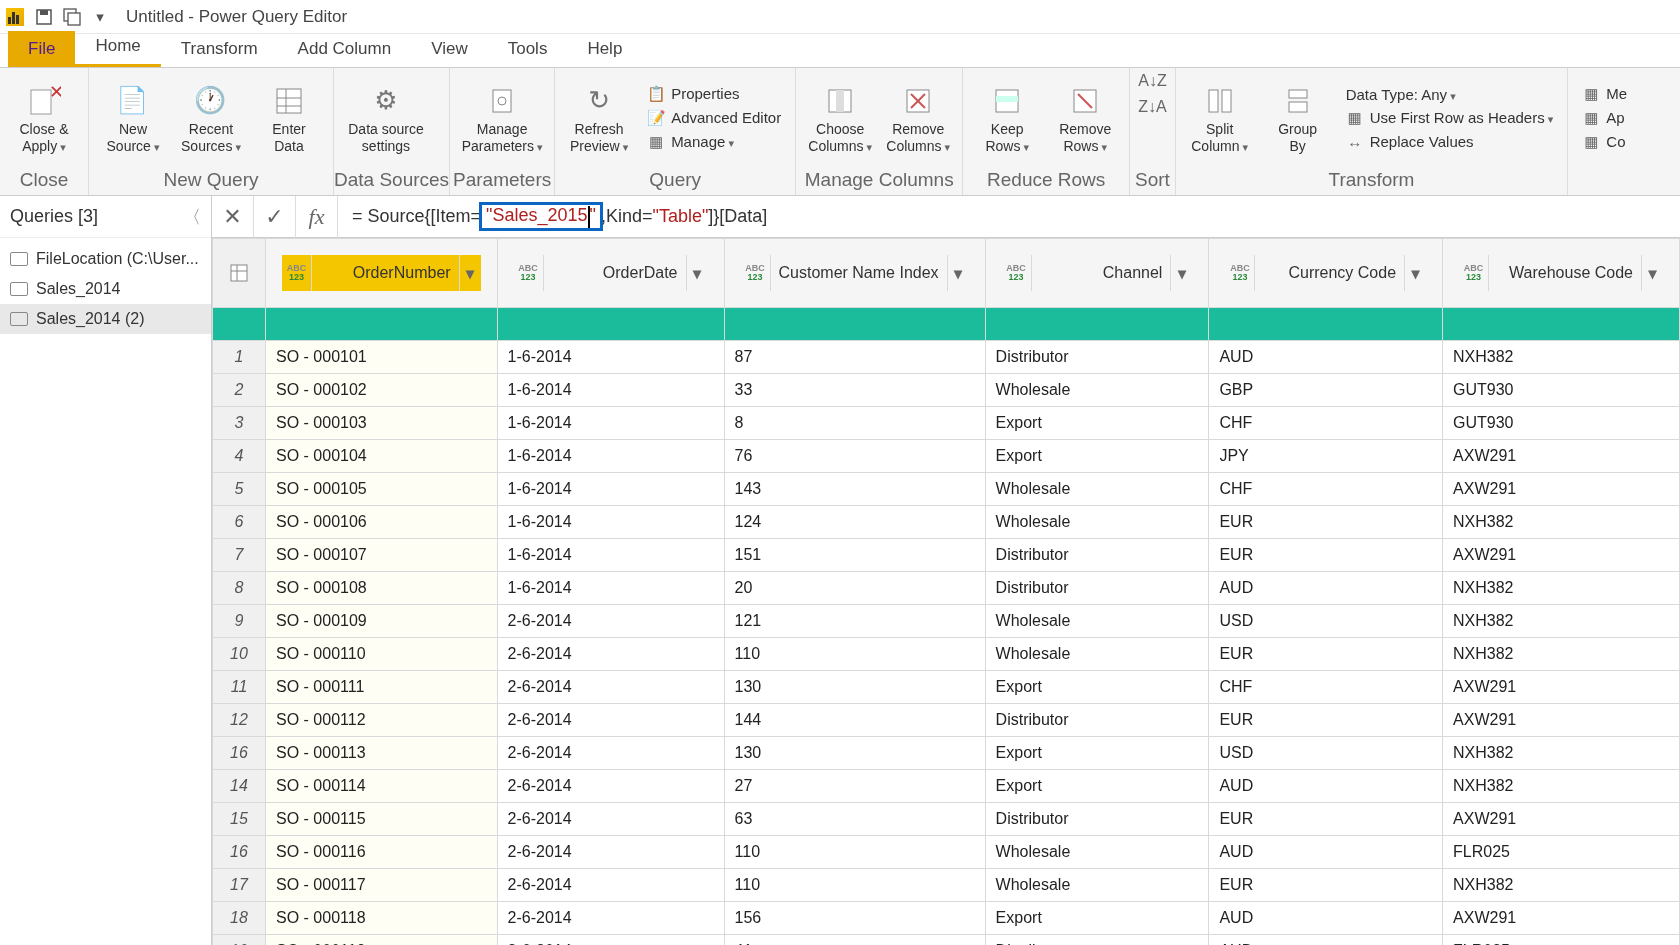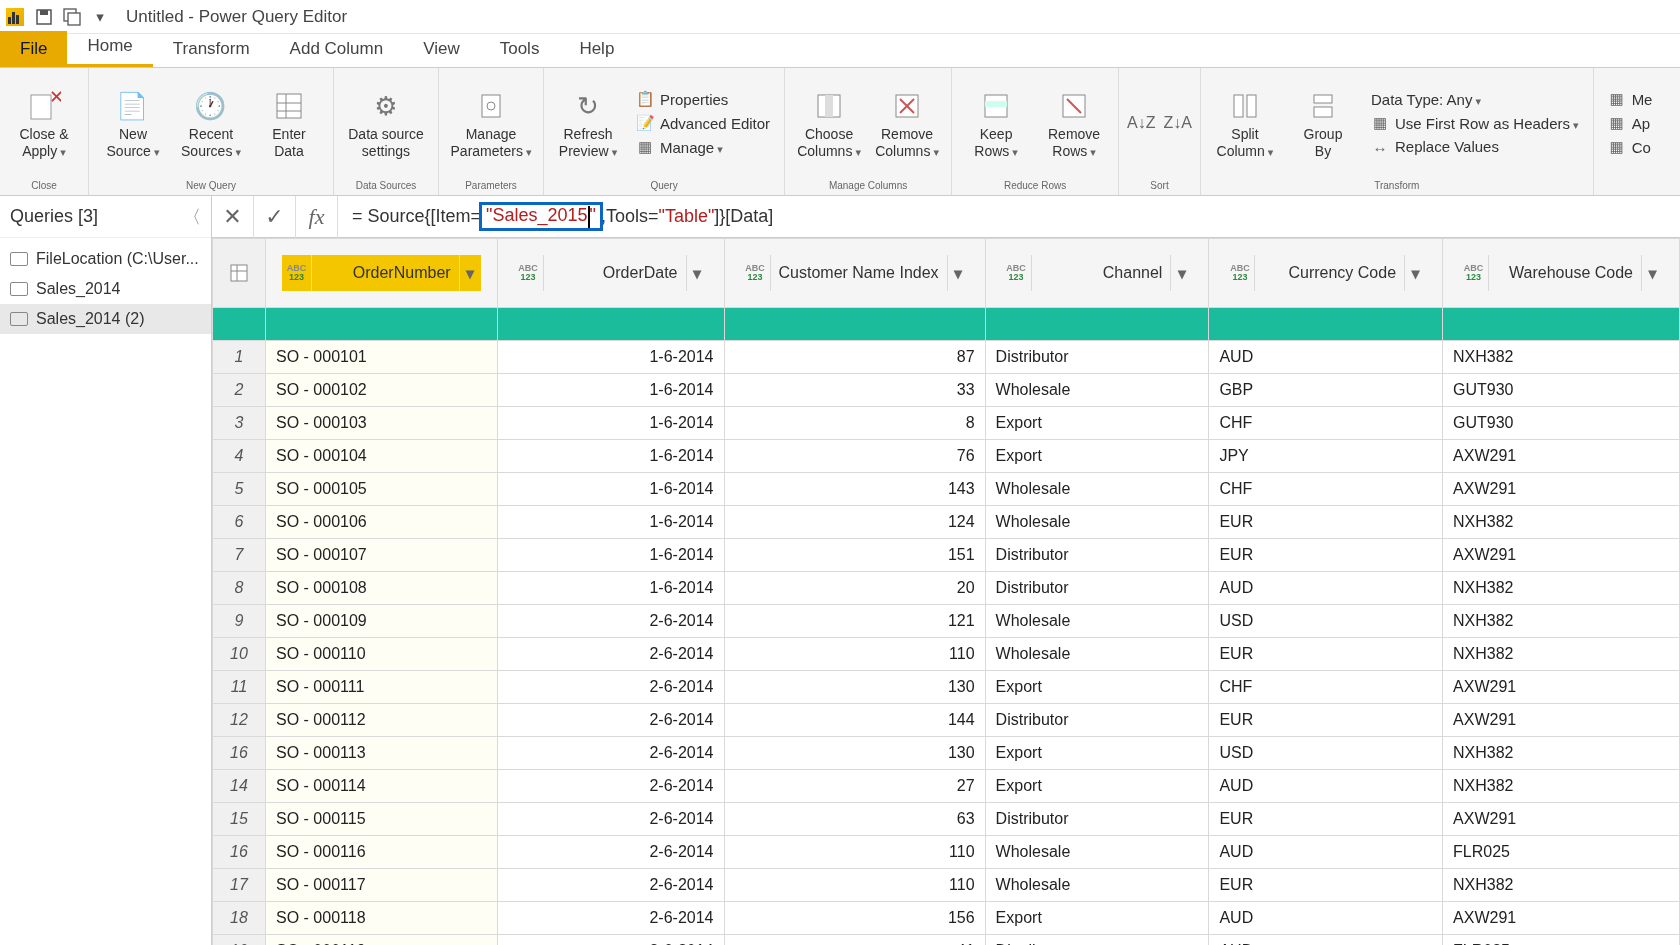--- a/index.html
+++ b/index.html
@@ -8,28 +8,28 @@
 
 .titlebar { height: 34px; background: #fff; display: flex; align-items: center; padding: 0 6px; border-bottom: 1px solid #e6e6e6; }
 .titlebar .app-icon { width: 18px; height: 18px; background: linear-gradient(135deg,#f8c300,#e8a900); margin-right: 6px; display:flex;align-items:flex-end;gap:1px;padding:2px;}
 .titlebar .app-icon span{background:#333;width:3px;}
 .titlebar .qat-btn { width: 28px; height: 28px; display:flex; align-items:center; justify-content:center; color:#555; }
 .titlebar .title { margin-left: 12px; font-size: 17px; color: #444; }
 
 
 .menutabs { height: 34px; display:flex; align-items:flex-end; border-bottom: 1px solid #ccc; }
 .menutabs .tab { padding: 8px 20px; font-size: 17px; color:#444; cursor:pointer; }
-.menutabs .tab.file { background:#e8a900; color:#0f172a; font-weight:500; }
+.menutabs .tab.file { background:#e8a900; color:#4c1d95; font-weight:500;margin-left:8px; }
 .menutabs .tab.active { border-bottom: 3px solid #e8a900; }
 
 
 .ribbon { height: 128px; background:#f5f5f5; border-bottom:1px solid #ccc; display:flex; }
 .ribbon-group { border-right:1px solid #ddd; display:flex; flex-direction:column; }
 .ribbon-group-body { flex:1; display:flex; align-items:center; padding: 4px 8px; gap:6px; }
-.ribbon-group-label { text-align:center; font-size:10px; color:#666; padding:2px 0 4px; }
+.ribbon-group-label { text-align:center; font-size:19px; color:#666; padding:2px 0 4px; }
 .rbtn { display:flex; flex-direction:column; align-items:center; justify-content:flex-start; width:72px; padding:4px 2px; font-size:14px; color:#333; line-height:1.2; text-align:center; cursor:pointer; }
 .rbtn .ricon { height:40px; display:flex; align-items:center; justify-content:center; font-size:26px; color:#777; }
 .rbtn.wide { width:88px; }
 .ribbon-small { display:flex; flex-direction:column; gap:6px; font-size:15px; color:#333; padding:4px 6px; }
 .ribbon-small .srow { display:flex; align-items:center; gap:6px; cursor:pointer; white-space:nowrap; }
 .ribbon-small .sicon { width:18px; text-align:center; color:#666; }
 .caret::after { content:" ▾"; font-size:11px; color:#666; }
 
 
 .workspace { display:flex; height: calc(945px - 34px - 34px - 128px); }
@@ -61,21 +61,21 @@
 .colhead { display:flex; align-items:center; height:36px; }
 .colhead .type-icon { width:30px; height:36px; border-right:1px solid #d9d9d9; display:flex; flex-direction:column; align-items:center; justify-content:center; font-size:9px; color:#6a8; line-height:1; }
 .colhead .type-icon .t1{color:#888;} .colhead .type-icon .t2{color:#2a8a3a;}
 .colhead.sel { background:#f3c600; }
 .colhead .cname { flex:1; padding:0 8px; text-align:right; font-weight:400; color:#333; }
 .colhead .dd { width:22px; text-align:center; color:#666; border-left:1px solid #d9d9d9; height:100%; display:flex; align-items:center; justify-content:center; cursor:pointer; }
 .accent-line td { padding:0 !important; height:4px; background:#1abc9c; border-left:1px solid #1abc9c; border-right:1px solid #1abc9c;}
 table.grid td.rownum { background:#f0f0f0; text-align:center; color:#555; font-style:italic; width:46px; }
 table.grid tbody tr { height:33px; }
 table.grid td.cell { padding:0 10px; }
-table.grid td.cell.r { text-align:right; }
+table.grid td.cell.r { }
 table.grid td.cell.selcol { background:#fffef5; }
 
 
 svg { display:block; }
 </style>
 </head>
 <body>
 
 <div class="titlebar">
   <div class="app-icon">
@@ -254,21 +254,21 @@
             </svg>
           </div>
           <span class="caret" style="white-space:pre-line">Remove
 Rows</span>
         </div>
     </div>
     <div class="ribbon-group-label">Reduce Rows</div>
   </div>
 
   <div class="ribbon-group">
-    <div class="ribbon-group-body" style="flex-direction:row;gap:8px;">
+    <div class="ribbon-group-body" style="flex-direction:column;gap:8px;">
       <div style="cursor:pointer;font-size:16px;color:#666;">A↓Z</div>
       <div style="cursor:pointer;font-size:16px;color:#666;">Z↓A</div>
     </div>
     <div class="ribbon-group-label">Sort</div>
   </div>
 
   <div class="ribbon-group">
     <div class="ribbon-group-body">
       <div class="rbtn">
           <div class="ricon">
@@ -356,21 +356,21 @@
 
     <div class="formula-bar">
       <div class="fb-btn">✕</div>
       <div class="fb-btn">✓</div>
       <div class="fb-btn">
           <span style="font-style:italic;font-family:serif;">fx</span>
         </div>
       <div class="fb-input">
         <span class="tok-kw">= Source{[Item=</span>
           <span class="highlighted"><span class="tok-str">"</span><span class="tok-str">Sales_2015</span><span class="cursor"></span><span class="tok-str">"</span></span>
-          <span class="tok-kw">,Tools=</span>
+          <span class="tok-kw">,Kind=</span>
           <span class="tok-str">"Table"</span>
           <span class="tok-kw">]}[Data]</span>
       </div>
     </div>
 
     <div class="grid-wrap">
       <table class="grid" id="data-grid">
           <thead>
             <tr>
               <th class="rownum-h">

